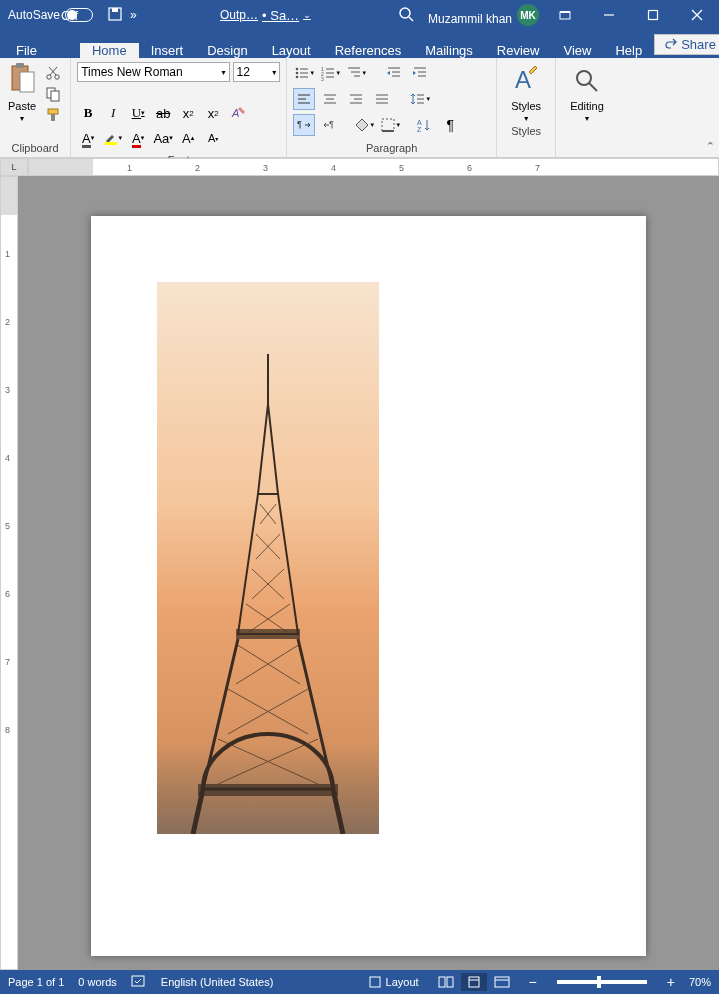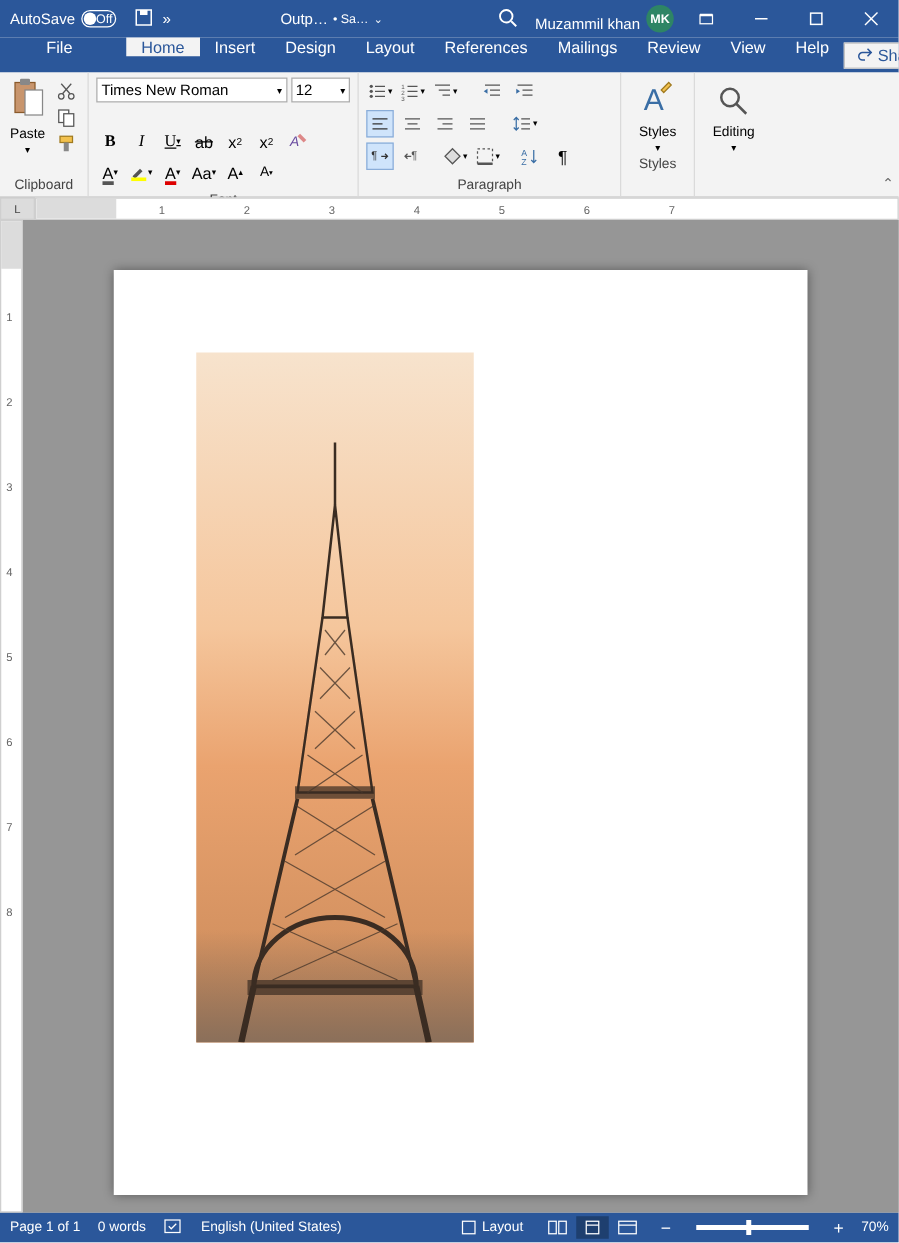--- a/index.html
+++ b/index.html
@@ -3,34 +3,34 @@
 <meta charset="utf-8">
 <style>
   * { box-sizing: border-box; margin: 0; padding: 0; font-family: "Segoe UI", Arial, sans-serif; }
   body { width: 719px; height: 994px; background: #f3f3f3; overflow: hidden; display: flex; flex-direction: column; }
   
   
   .title-bar { height: 30px; background: #2b579a; display: flex; align-items: center; color: #fff; font-size: 12px; }
   .autosave { display: flex; align-items: center; padding: 0 8px; gap: 5px; }
   .toggle { width: 28px; height: 14px; border: 1px solid #fff; border-radius: 7px; position: relative; display: flex; align-items: center; }
   .toggle::before { content:""; position:absolute; left:1px; width:10px; height:10px; background:#fff; border-radius:50%; }
-  .toggle-off { font-size:10px; position:absolute; right:2px;margin-left:44px; }
+  .toggle-off { font-size:13px; position:absolute; right:14px;margin-left:44px; }
   .qat { display:flex; align-items:center; gap:7px; padding:0 6px; }
   .qat svg { width:16px; height:16px; }
-  .doc-name { flex:1; display:flex; align-items:center; justify-content:center; gap:4px; }
-  .doc-name .saved { font-size:10px; }
+  .doc-name { flex:1; display:flex; align-items:center; justify-content:center; gap:4px;text-decoration:underline; }
+  .doc-name .saved { font-size:13px; }
   .search-ic { padding:0 10px; }
   .user { display:flex; align-items:flex-end; gap:5px; padding:0 4px; }
   .avatar { width:22px; height:22px; border-radius:50%; background:#2e8565; display:flex; align-items:center; justify-content:center; font-size:10px; font-weight:bold; }
   .win-btns { display:flex; }
   .win-btn { width:44px; height:30px; display:flex; align-items:center; justify-content:center; }
   .win-btn svg { width:12px; height:12px; }
   
   
-  .tabs { height: 28px; background:#2b579a; display:flex; align-items:flex-start;padding-left:21px; }
+  .tabs { height: 28px; background:#2b579a; display:flex; align-items:flex-end; }
   .tab { padding:0 12px; color:#fff; font-size:13px; display:flex; align-items:center; cursor:pointer; }
   .tab.file { padding:0 16px; }
   .tab.active { background:#f3f3f3; color:#2b579a;margin-left:27px; }
   .share-btn { margin-left:auto; margin-right:5px; border:1px solid #c3c3c3; background:#f3f3f3; color:#2b579a; padding:2px 10px; font-size:13px; display:flex; align-items:center; align-self:center; gap:4px; }
   
   
   .ribbon { height:100px; background:#f3f3f3; border-bottom:1px solid #cfcfcf; display:flex; position:relative; }
   .group { border-right:1px solid #dadada; padding:4px 6px 0; display:flex; flex-direction:column; }
   .group-label { text-align:center; font-size:11px; color:#444; padding:2px 0 3px; position:relative; }
   .grp-body { flex:1; display:flex; }

